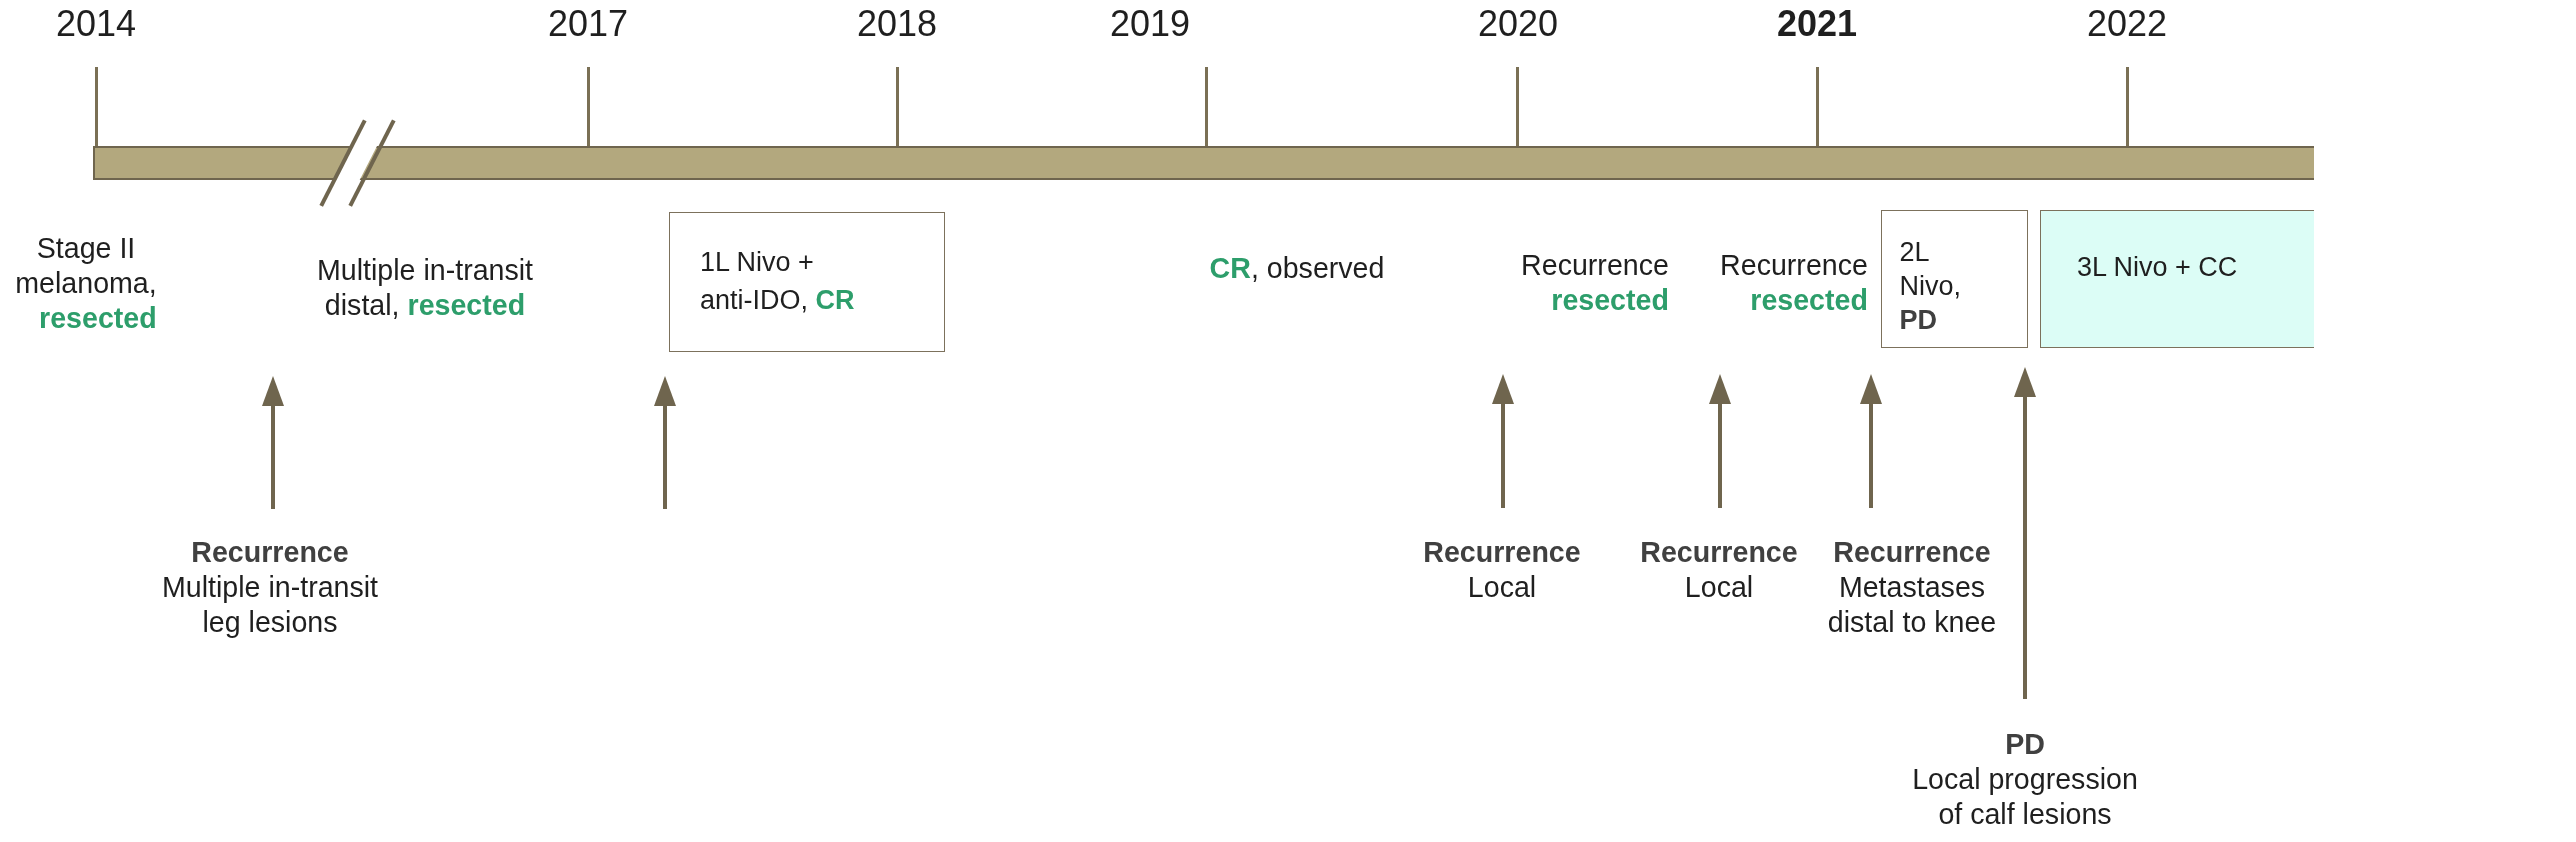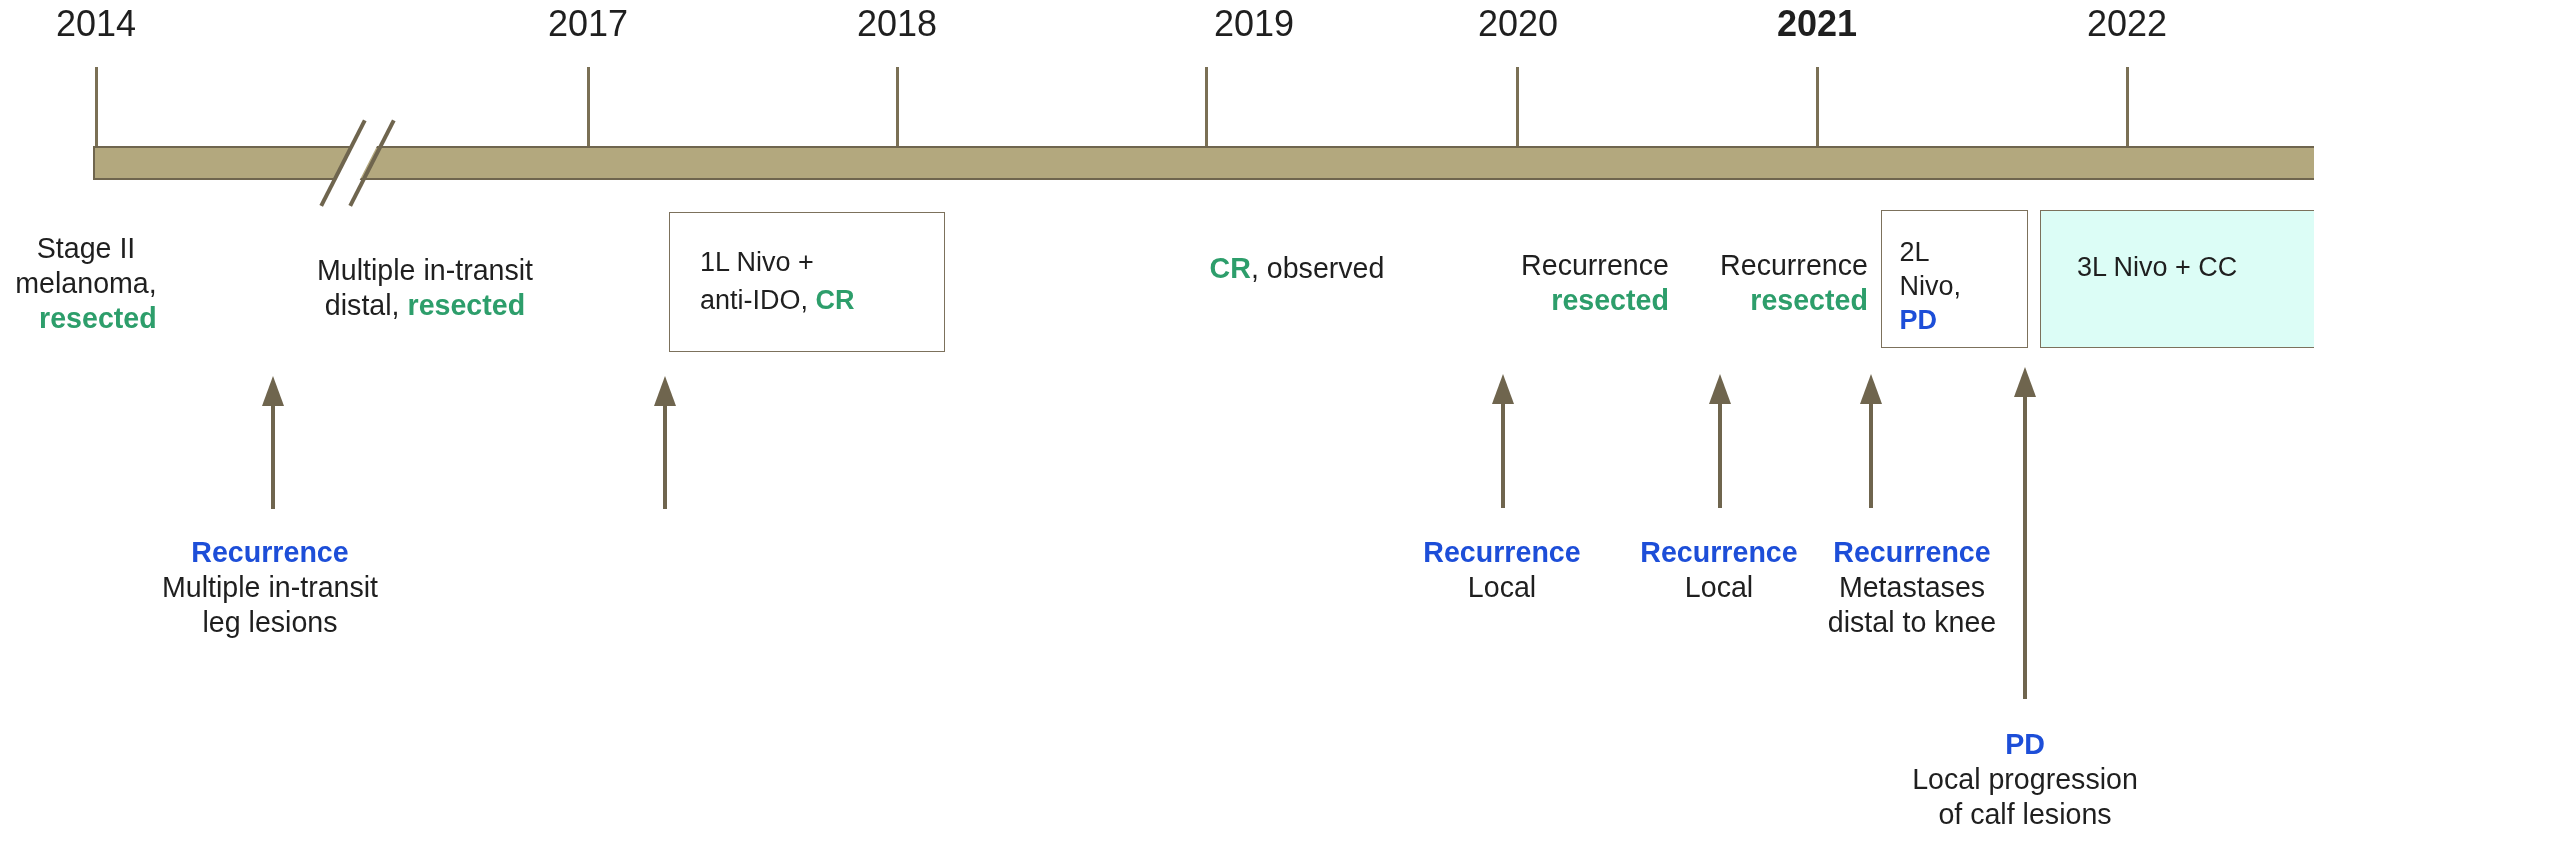--- a/index.html
+++ b/index.html
@@ -31,21 +31,21 @@
   }
   .break-mark .slash{
     position:absolute;top:0px;width:3.7px;height:96px;background:#6f654e;
     transform:rotate(27deg);
   }
   .note{
     position:absolute;transform:translateX(-50%);
     text-align:center;font-size:28.6px;line-height:35px;white-space:nowrap;
   }
   .green{color:#2d9e6b;font-weight:bold;text-align:right;}
-  .red{color:#1d4ed8;font-weight:bold;}
+  .red{color:#404040;font-weight:bold;}
   .evtbox{
     position:absolute;box-sizing:border-box;border:1.9px solid #7c715c;background:#ffffff;
     font-size:27px;white-space:nowrap;
   }
   .evtbox.mint{background:#dcfdf6;}
   .uparrow{position:absolute;width:22.3px;}
   .uparrow .head{
     position:absolute;left:0;top:0;width:0;height:0;
     border-left:11.2px solid transparent;border-right:11.2px solid transparent;
     border-bottom:30px solid #6f654e;
@@ -73,21 +73,21 @@
   <div class="tick" style="left:896px;"></div>
   <div class="tick" style="left:1205px;"></div>
   <div class="tick" style="left:1516px;"></div>
   <div class="tick" style="left:1816px;"></div>
   <div class="tick" style="left:2126px;"></div>
   <div class="tick" style="left:2438px;"></div>
 
   <div class="year" style="left:96px;">2014</div>
   <div class="year" style="left:588px;">2017</div>
   <div class="year" style="left:897px;">2018</div>
-  <div class="year" style="left:1254px;text-align:right;">2019</div>
+  <div class="year" style="left:1150px;text-align:right;">2019</div>
   <div class="year" style="left:1518px;">2020</div>
   <div class="year" style="left:1817px;font-weight:bold;">2021</div>
   <div class="year" style="left:2127px;">2022</div>
   <div class="year" style="left:2439px;">2023</div>
 
   <div class="note" style="left:86px;top:231px;">
     <div>Stage II</div>
     <div>melanoma,</div>
     <div class="green">resected</div>
   </div>

